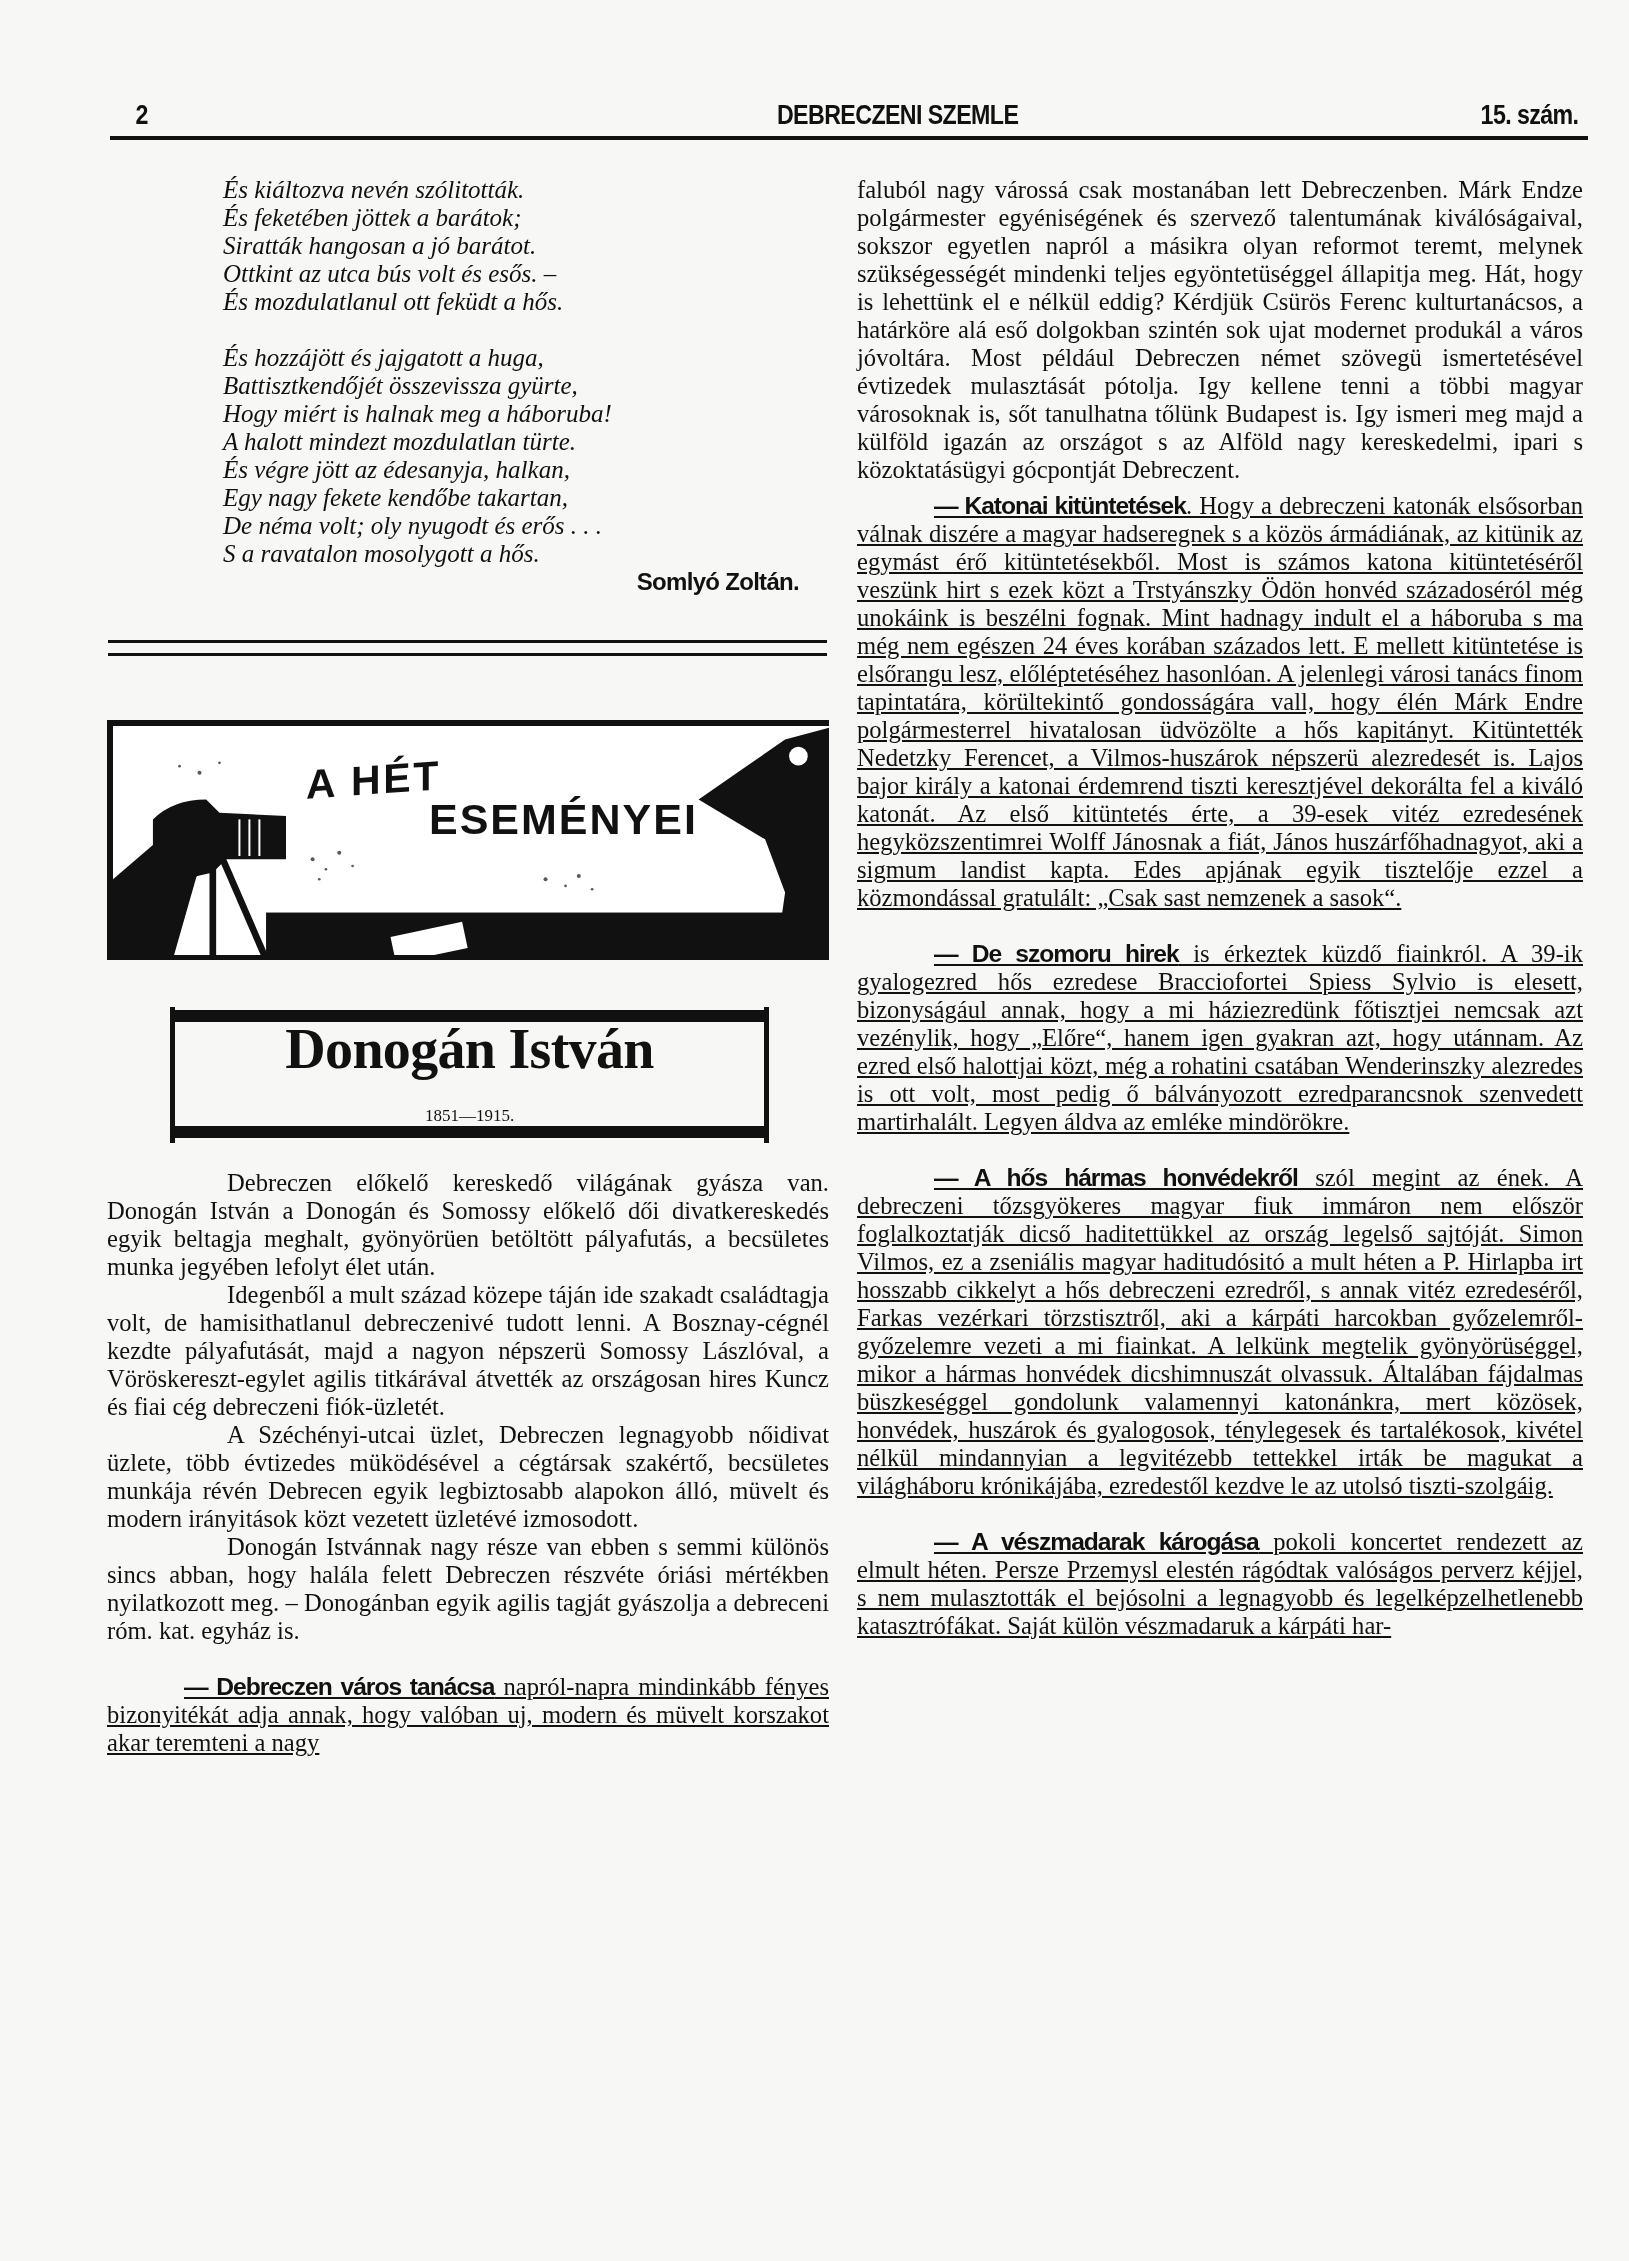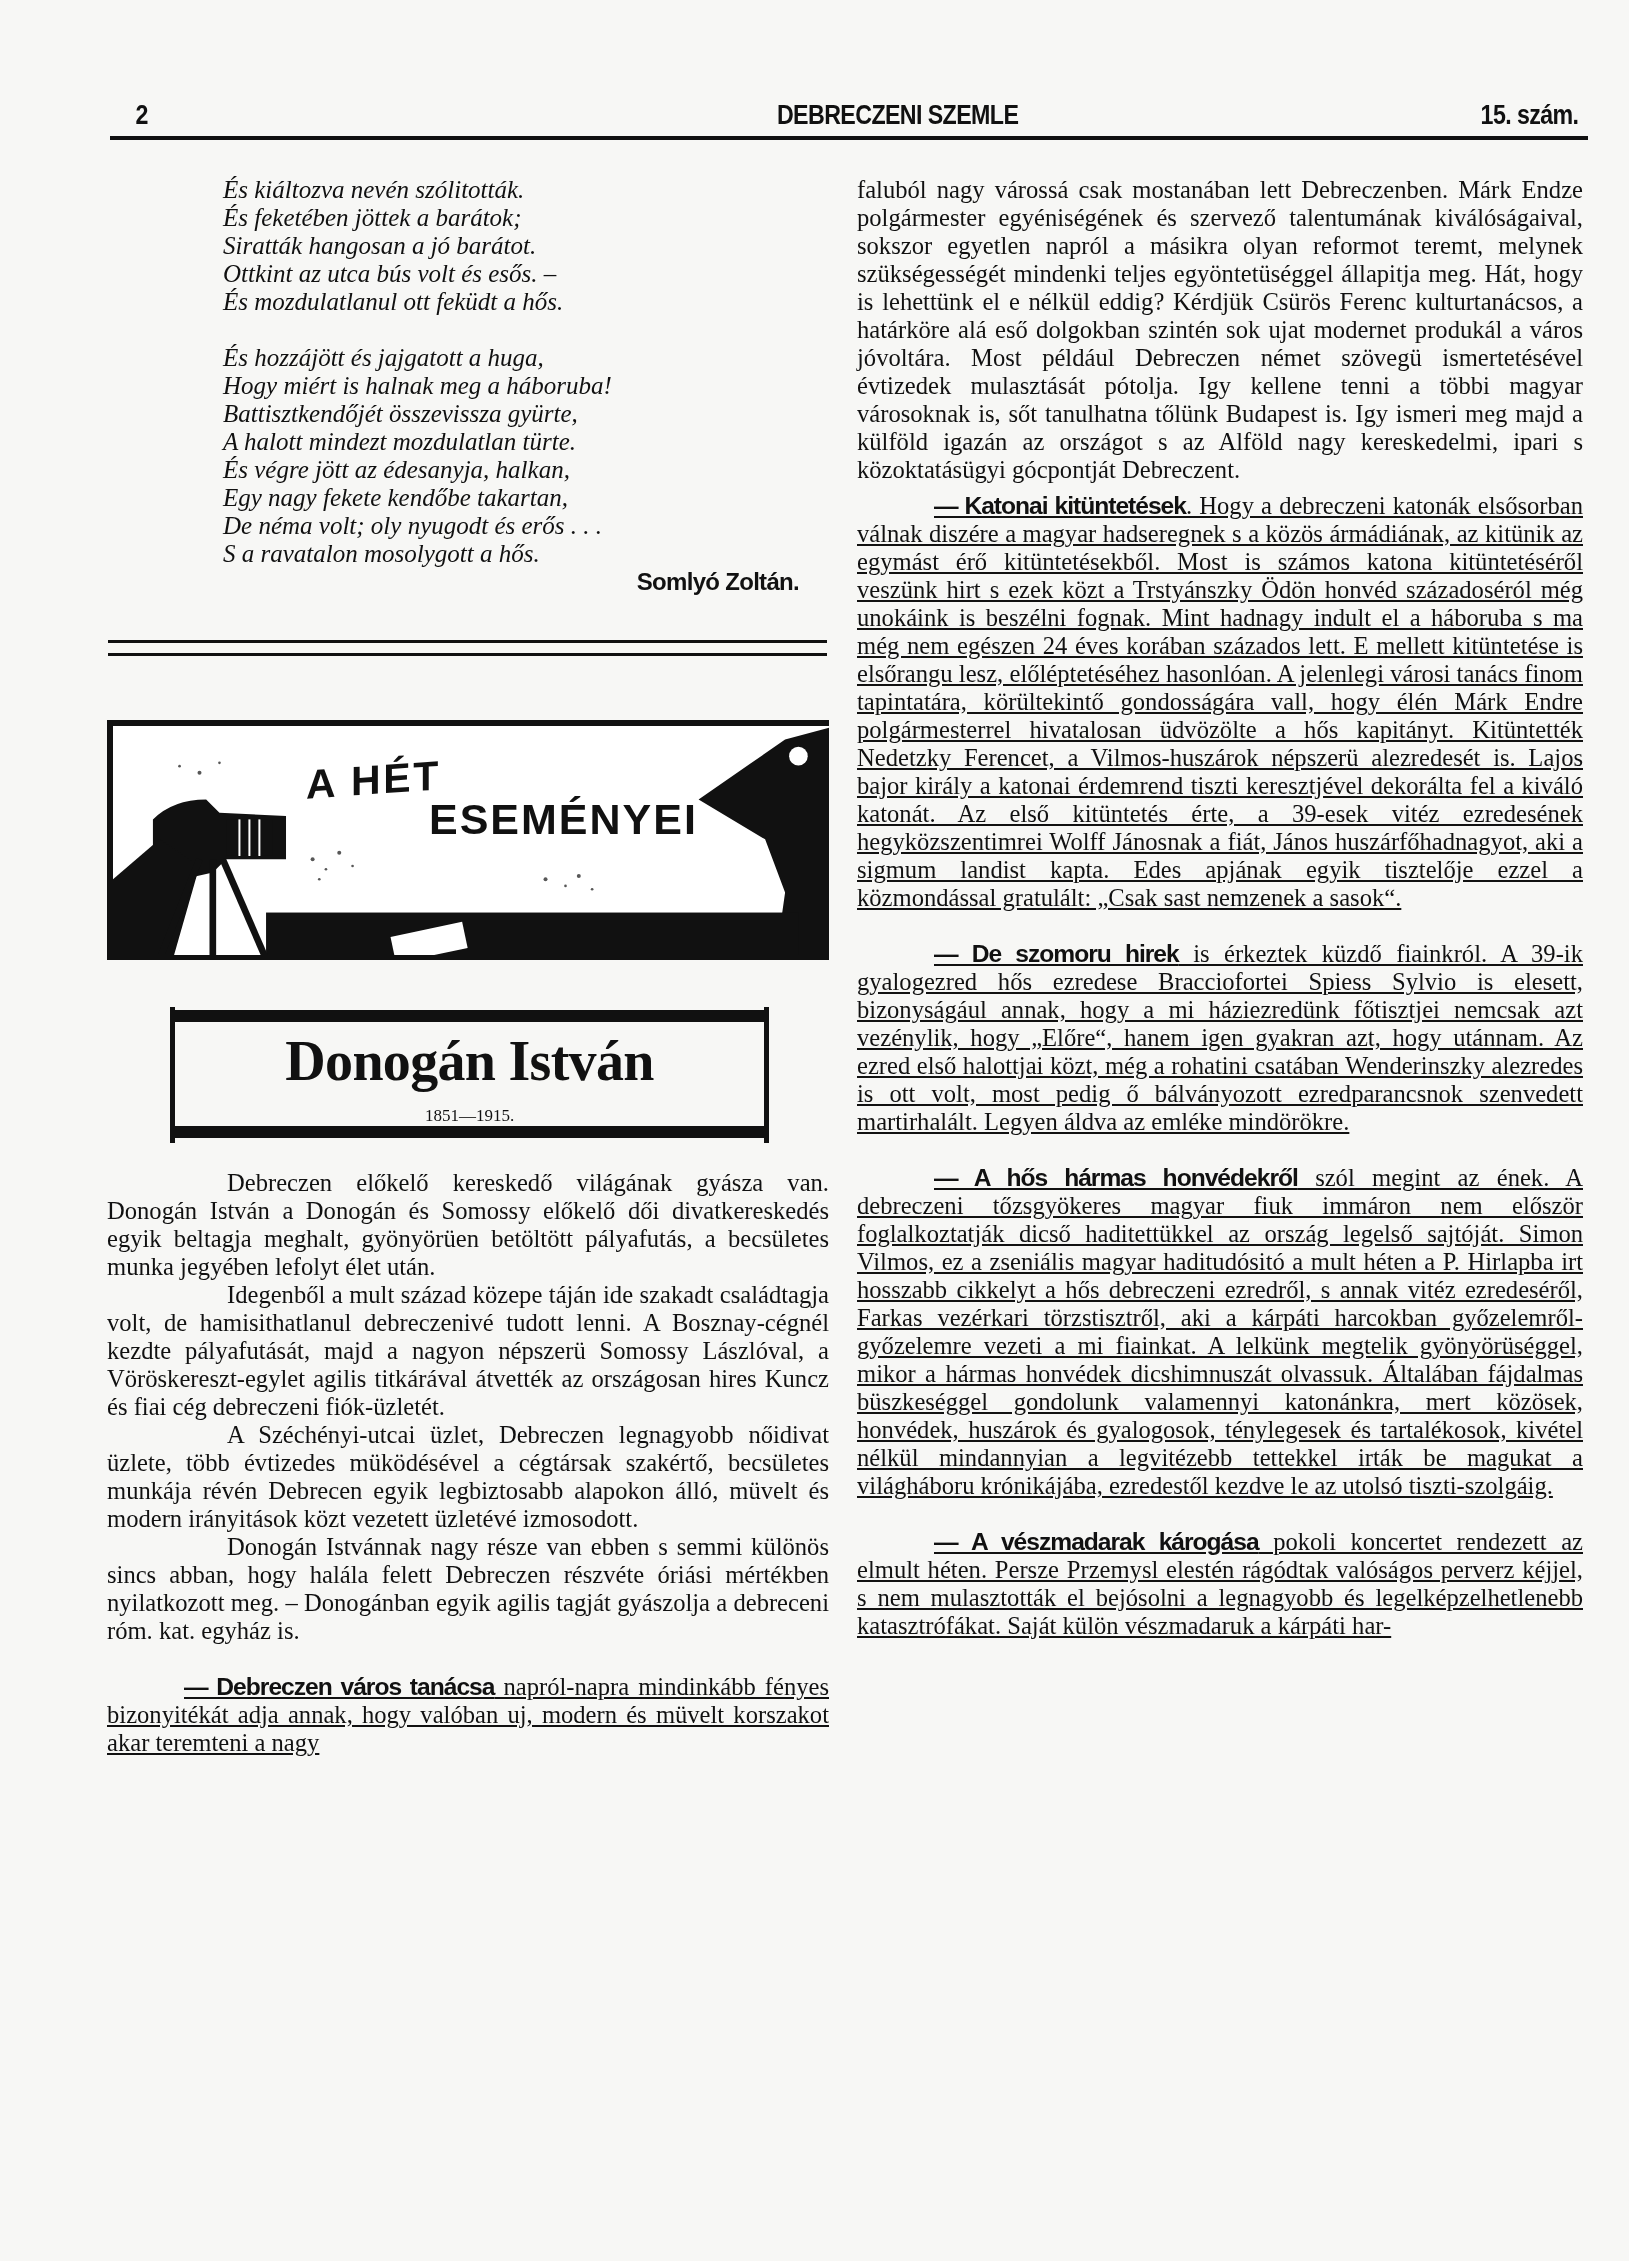--- a/index.html
+++ b/index.html
@@ -60,21 +60,21 @@
     .obit-box {
       margin: 47px 0 0 63px; width: 599px; height: 136px; position: relative;
       border-left: 5.3px solid #111; border-right: 5.3px solid #111; box-sizing: border-box;
     }
     .obit-box::before, .obit-box::after {
       content: ""; position: absolute; left: 0; right: 0; height: 12px; background: #111;
     }
     .obit-box::before { top: 2.7px; }
     .obit-box::after { bottom: 5.3px; }
     .obit-name {
-      position: absolute; top: 40px; left: 0; right: 0; text-align: center;
+      position: absolute; top: 28px; left: 0; right: 0; text-align: center;
       font-size: 56px; font-weight: bold; letter-spacing: -0.7px;
     }
     .obit-years {
       position: absolute; top: 95px; left: 0; right: 0; text-align: center; font-size: 17px;
     }
     .obit-body { margin-top: 26px; }
     .gap { height: 8px; }
     .gap-lg { height: 28px; }
     .news-head { font-family: "Liberation Sans", sans-serif; font-weight: bold; letter-spacing: -1px; }
   </style>
@@ -92,22 +92,22 @@
   <div class="poem">
     <div class="stanza">
       <span class="line">És kiáltozva nevén szólitották.</span>
       <span class="line">És feketében jöttek a barátok;</span>
       <span class="line">Siratták hangosan a jó barátot.</span>
       <span class="line">Ottkint az utca bús volt és esős. –</span>
       <span class="line">És mozdulatlanul ott feküdt a hős.</span>
     </div>
     <div class="stanza" style="margin-bottom:0">
       <span class="line">És hozzájött és jajgatott a huga,</span>
+      <span class="line">Battisztkendőjét összevissza gyürte,</span>
       <span class="line">Hogy miért is halnak meg a háboruba!</span>
-      <span class="line">Battisztkendőjét összevissza gyürte,</span>
       <span class="line">A halott mindezt mozdulatlan türte.</span>
       <span class="line">És végre jött az édesanyja, halkan,</span>
       <span class="line">Egy nagy fekete kendőbe takartan,</span>
       <span class="line">De néma volt; oly nyugodt és erős . . .</span>
       <span class="line">S a ravatalon mosolygott a hős.</span>
     </div>
   </div>
   <div class="signature">Somlyó Zoltán.</div>
 
   <div class="double-rule">

